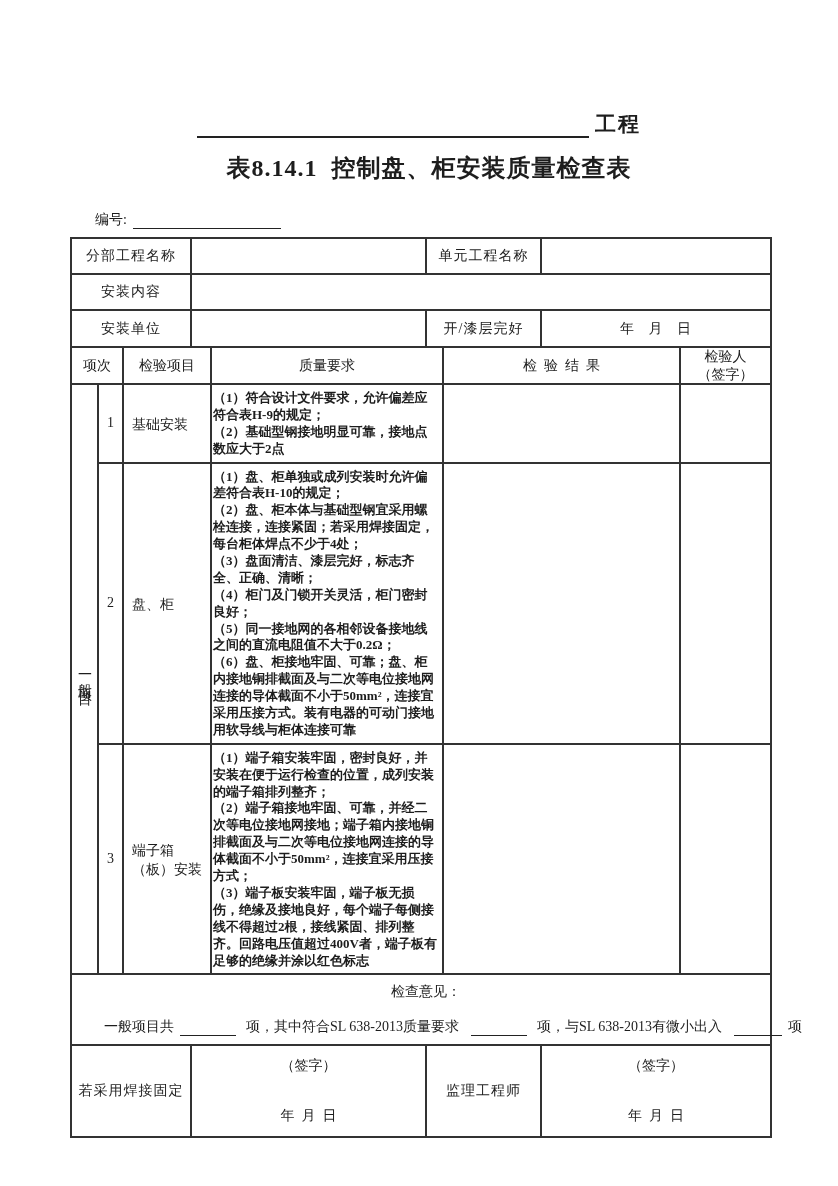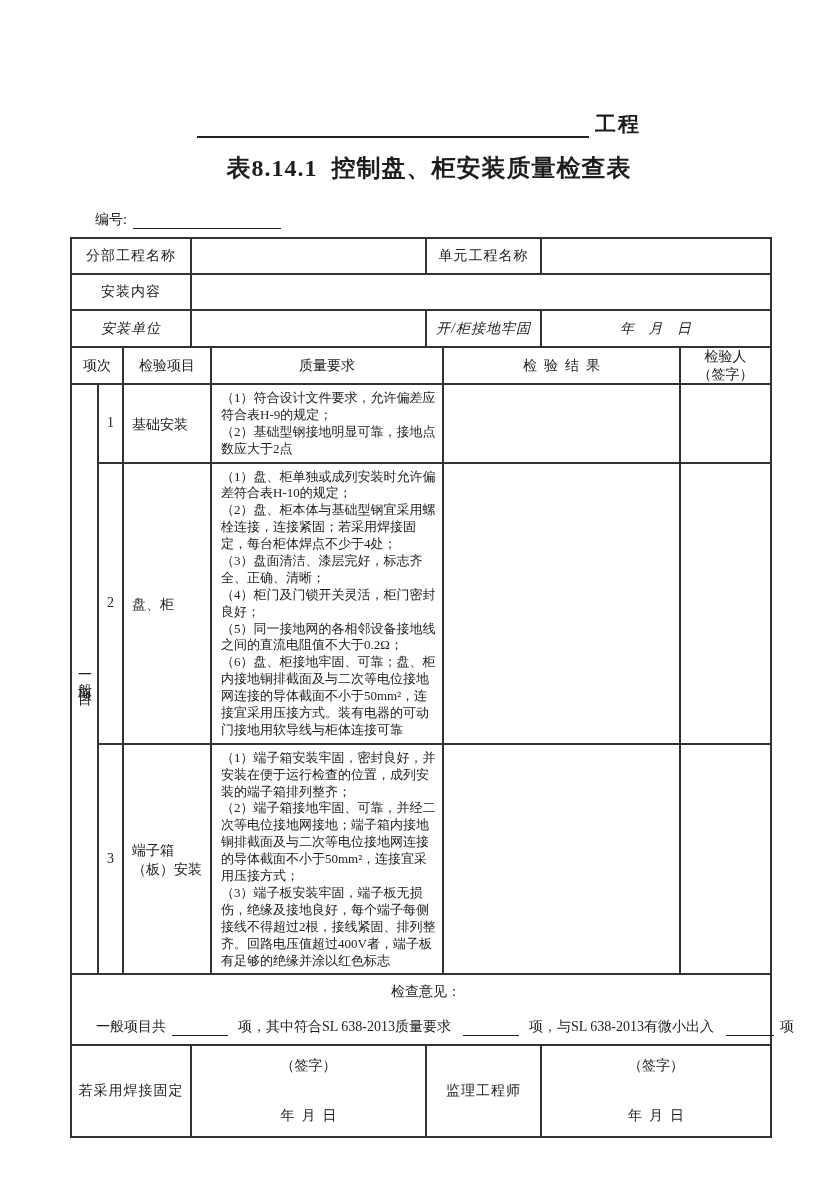--- a/index.html
+++ b/index.html
@@ -52,33 +52,34 @@
   .t-main .hdr { height:24px; }
   .t-main th { font-size:14px; text-align:center; vertical-align:middle; }
   .insp-hdr span { display:block; line-height:1.25; }
   .cell-no { text-align:center; vertical-align:middle; font-size:14px; }
   .cell-name {
     text-align:left; vertical-align:middle;
     font-size:14px; padding:4px 2px 0 8px; line-height:1.35;
   }
   .cell-req {
     text-align:left; vertical-align:top;
-    font-size:13px; line-height:1.3; padding:5px 4px 4px 9px;
+    font-size:13px; line-height:1.3; padding:5px 4px 4px 1px;
     white-space:pre-line;
+    font-weight:bold;
   }
   .cell-vert { text-align:center; vertical-align:middle; }
   .cell-vert .vtext {
     writing-mode:vertical-rl; text-orientation:upright;
     display:inline-block; font-size:14px; letter-spacing:5px; line-height:1;
   }
 
   
   .opinion-cell { vertical-align:top; }
   .opinion-label { font-size:14px; padding:8px 0 0 10px; }
-  .opinion-summary { font-size:14px; padding:17px 0 0 24px; white-space:nowrap; }
+  .opinion-summary { font-size:14px; padding:17px 0 0 32px; white-space:nowrap; }
   .uline {
     display:inline-block; height:15px;
     border-bottom:1.5px solid #222; vertical-align:bottom;
   }
   .u1 { width:56px; margin:0 10px 0 6px; }
   .u2 { width:56px; margin:0 10px 0 12px; }
   .u3 { width:48px; margin:0 6px 0 12px; }
 
   .t-bottom .sig-row { height:92px; }
   .sign-cell { vertical-align:middle; }
@@ -112,24 +113,24 @@
           <tr>
         <td class="lbl">分部工程名称</td>
         <td></td>
         <td class="lbl">单元工程名称</td>
         <td></td>
       </tr>
       <tr>
         <td class="lbl">安装内容</td>
         <td colspan="3"></td>
       </tr>
-      <tr style="height:37px;font-style:italic;">
+      <tr style="height:37px;">
         <td class="lbl">安装单位</td>
         <td></td>
-        <td class="lbl">开/柜接地牢固</td>
+        <td class="lbl">开/漆层完好</td>
         <td class="lbl prews">年   月   日</td>
       </tr>
     </tbody>
       </table>
 
     <table class="t-main">
       <colgroup>
           <col style="width:27px">
           <col style="width:25px">
           <col style="width:88px">

